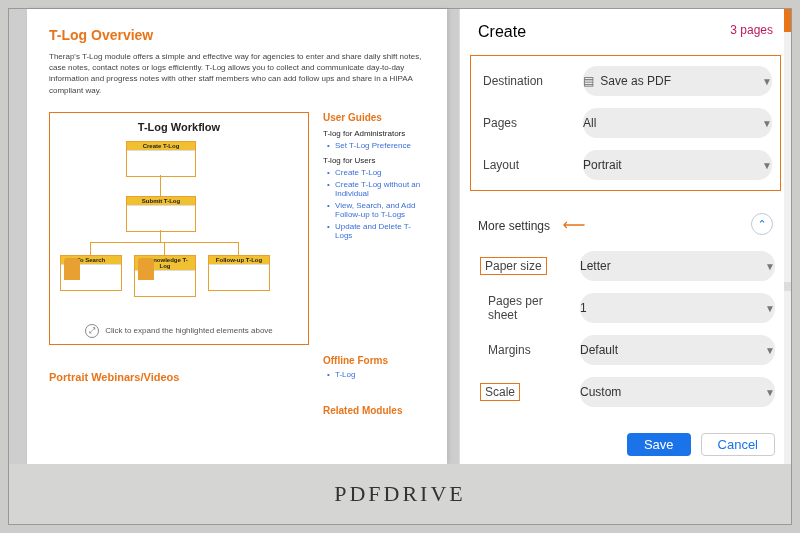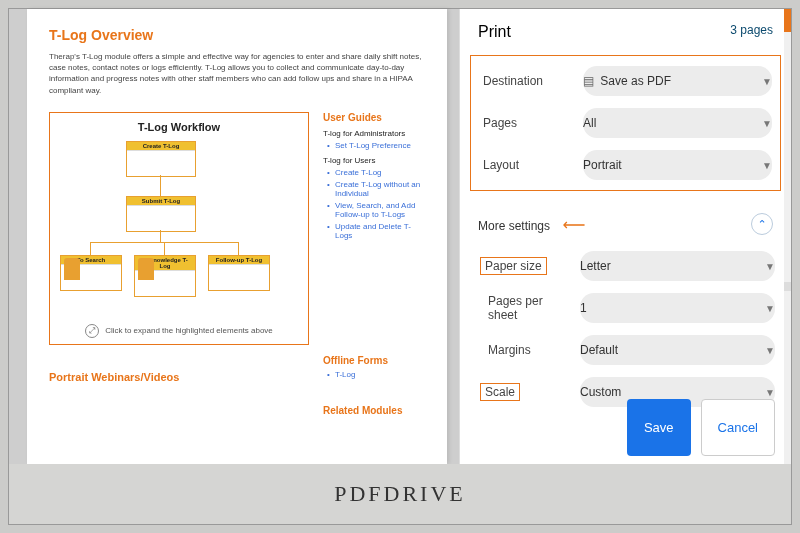--- a/index.html
+++ b/index.html
@@ -32,34 +32,34 @@
 .sub-h{font-weight:400;font-size:8px;color:#222;margin:6px 0 3px}
 .side-col ul{list-style:none;padding-left:4px}
 .side-col li{color:#3a6fd8;font-size:8px;margin-bottom:3px;position:relative;padding-left:8px}
 .side-col li::before{content:"•";position:absolute;left:0;color:#3a6fd8}
 .rec-web{color:#e8751a;font-weight:700;font-size:11px;margin-top:16px}
 .offline-sec{margin-top:0}
 
 .print-panel{flex:1;background:#fff;position:relative;border-left:1px solid #ddd;font-size:12px}
 .pp-header{display:flex;justify-content:space-between;padding:14px 18px 10px;font-size:14px}
 .pp-title{font-size:16px}
-.pp-count{color:#0c4a6e;font-size:12px}
+.pp-count{color:#be185d;font-size:12px}
 .group{border:1px solid #e8751a;margin:4px 10px 6px;padding:4px 0}
 .row{display:flex;align-items:center;padding:6px 8px;gap:10px}
 .row-label{width:94px;font-size:12px;color:#444;padding-left:4px}
 .sel{flex:1;background:#ececec;border-radius:14px;padding:8px 0;display:flex;align-items:center;justify-content:space-between;font-size:12px;color:#333;cursor:pointer}
 .sel .chev{color:#777;font-size:10px}
 .sel .picon{margin-right:6px;color:#666}
 .more-row{display:flex;align-items:center;justify-content:space-between;padding:16px 18px 10px}
 .more-label{font-size:12px;color:#333}
 .arrow-ann{color:#e8751a;font-size:16px;margin-left:8px}
 .collapse{width:22px;height:22px;border:1px solid #bcd;border-radius:50%;display:flex;align-items:center;justify-content:center;color:#1a73e8;font-size:11px;cursor:pointer}
 .hl{border:1px solid #e8751a;padding:1px 4px;display:inline-block}
 .actions{position:absolute;bottom:8px;right:16px;display:flex;gap:10px}
-.btn{padding:20px 16px;border-radius:4px;font-size:13px;cursor:pointer;border:1px solid transparent}
+.btn{padding:3px 16px;border-radius:4px;font-size:13px;cursor:pointer;border:1px solid transparent}
 .btn-save{background:#1a73e8;color:#fff}
 .btn-cancel{background:#fff;color:#1a73e8;border:1px solid #ccc}
 .scroll-edge{position:absolute;right:0;top:0;width:7px;height:100%;background:linear-gradient(#e8751a 0 5%,#f0f0f0 5% 60%,#ddd 60% 62%,#f0f0f0 62% 100%)}
 .plain-row .row-label{padding-left:12px}
 .section2{padding:0 10px}
 .section2 .row{padding:6px 6px}
 </style>
 </head>
 <body>
 
@@ -135,21 +135,21 @@
               </ul>
           <div class="side-h" style="margin-top:26px">Related Modules</div>
         </div>
       </div>
     </div>
   </div>
 
   <div class="print-panel">
     <div class="scroll-edge"></div>
     <div class="pp-header">
-      <span class="pp-title">Print</span>
+      <span class="pp-title">Create</span>
       <span class="pp-count">3 pages</span>
     </div>
 
     <div class="group">
       <div class="row">
         <div class="row-label">Destination</div>
         <div class="sel">
           <span><span class="picon">▤</span><span>Save as PDF</span></span>
           <span class="chev">▼</span>
         </div>

